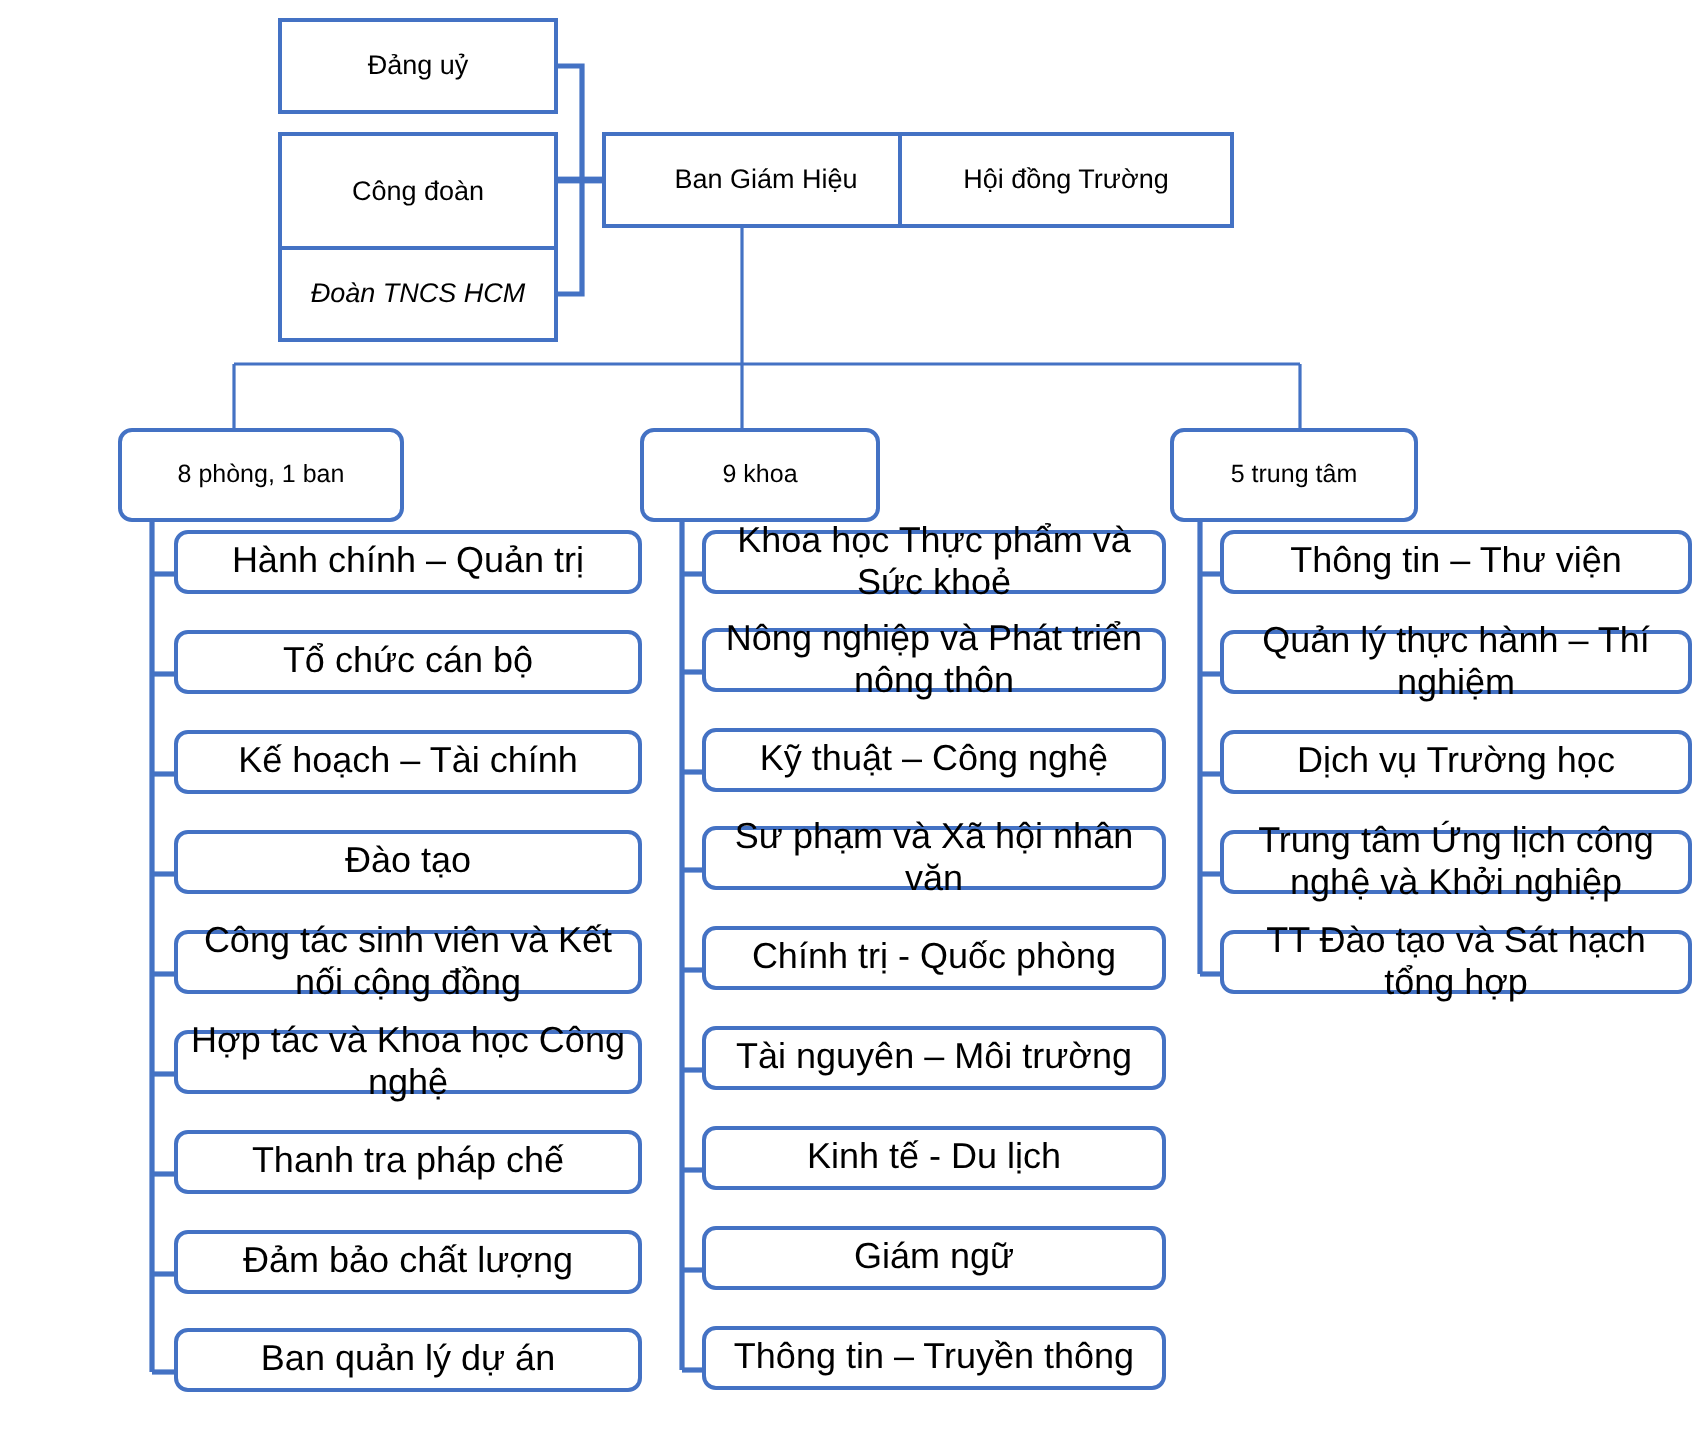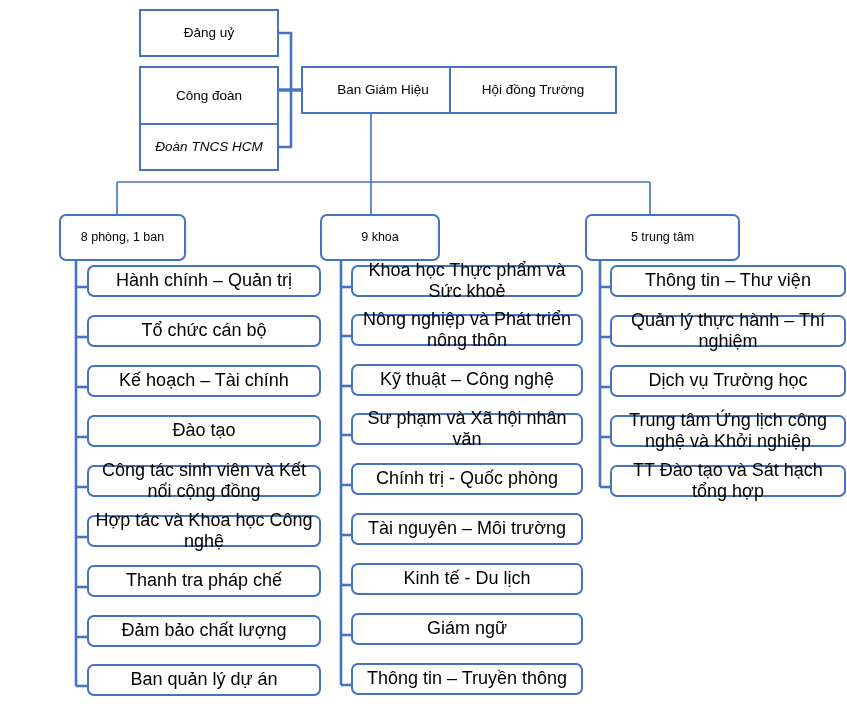--- a/index.html
+++ b/index.html
@@ -40,23 +40,23 @@
   
   .tier-top { font-size: 13.5px; }
   .n-dangUy     { left: 110px; top: 9px;   width: 140px; height: 48px; }
   .n-congDoan   { left: 110px; top: 66px;  width: 140px; height: 60px; text-align: right; }
   .n-doanTncs   { left: 110px; top: 123px; width: 140px; height: 48px; font-style: italic; }
   .n-banGiamHieu{ left: 272px; top: 66px;  width: 164px; height: 48px; font-weight: 400; }
   .n-hoiDong    { left: 420px; top: 66px;  width: 168px; height: 48px; }
 
   
   .tier-cat { font-size: 12.5px; }
-  .c-left   { left: 30px;  top: 214px; width: 127px; height: 47px; }
+  .c-left   { left: 30px;  top: 214px; width: 143px; height: 47px; }
   .c-mid    { left: 291px; top: 214px; width: 120px; height: 47px; }
-  .c-right  { left: 556px; top: 214px; width: 155px; height: 47px; }
+  .c-right  { left: 556px; top: 214px; width: 124px; height: 47px; }
 
   
   .leaf { font-size: 18px; height: 32px; }
   .col-left  .leaf { left: 58px;  width: 234px; }
   .col-mid   .leaf { left: 322px; width: 232px; }
   .col-right .leaf { left: 581px; width: 236px; }
 </style>
 </head>
 <body>
 

